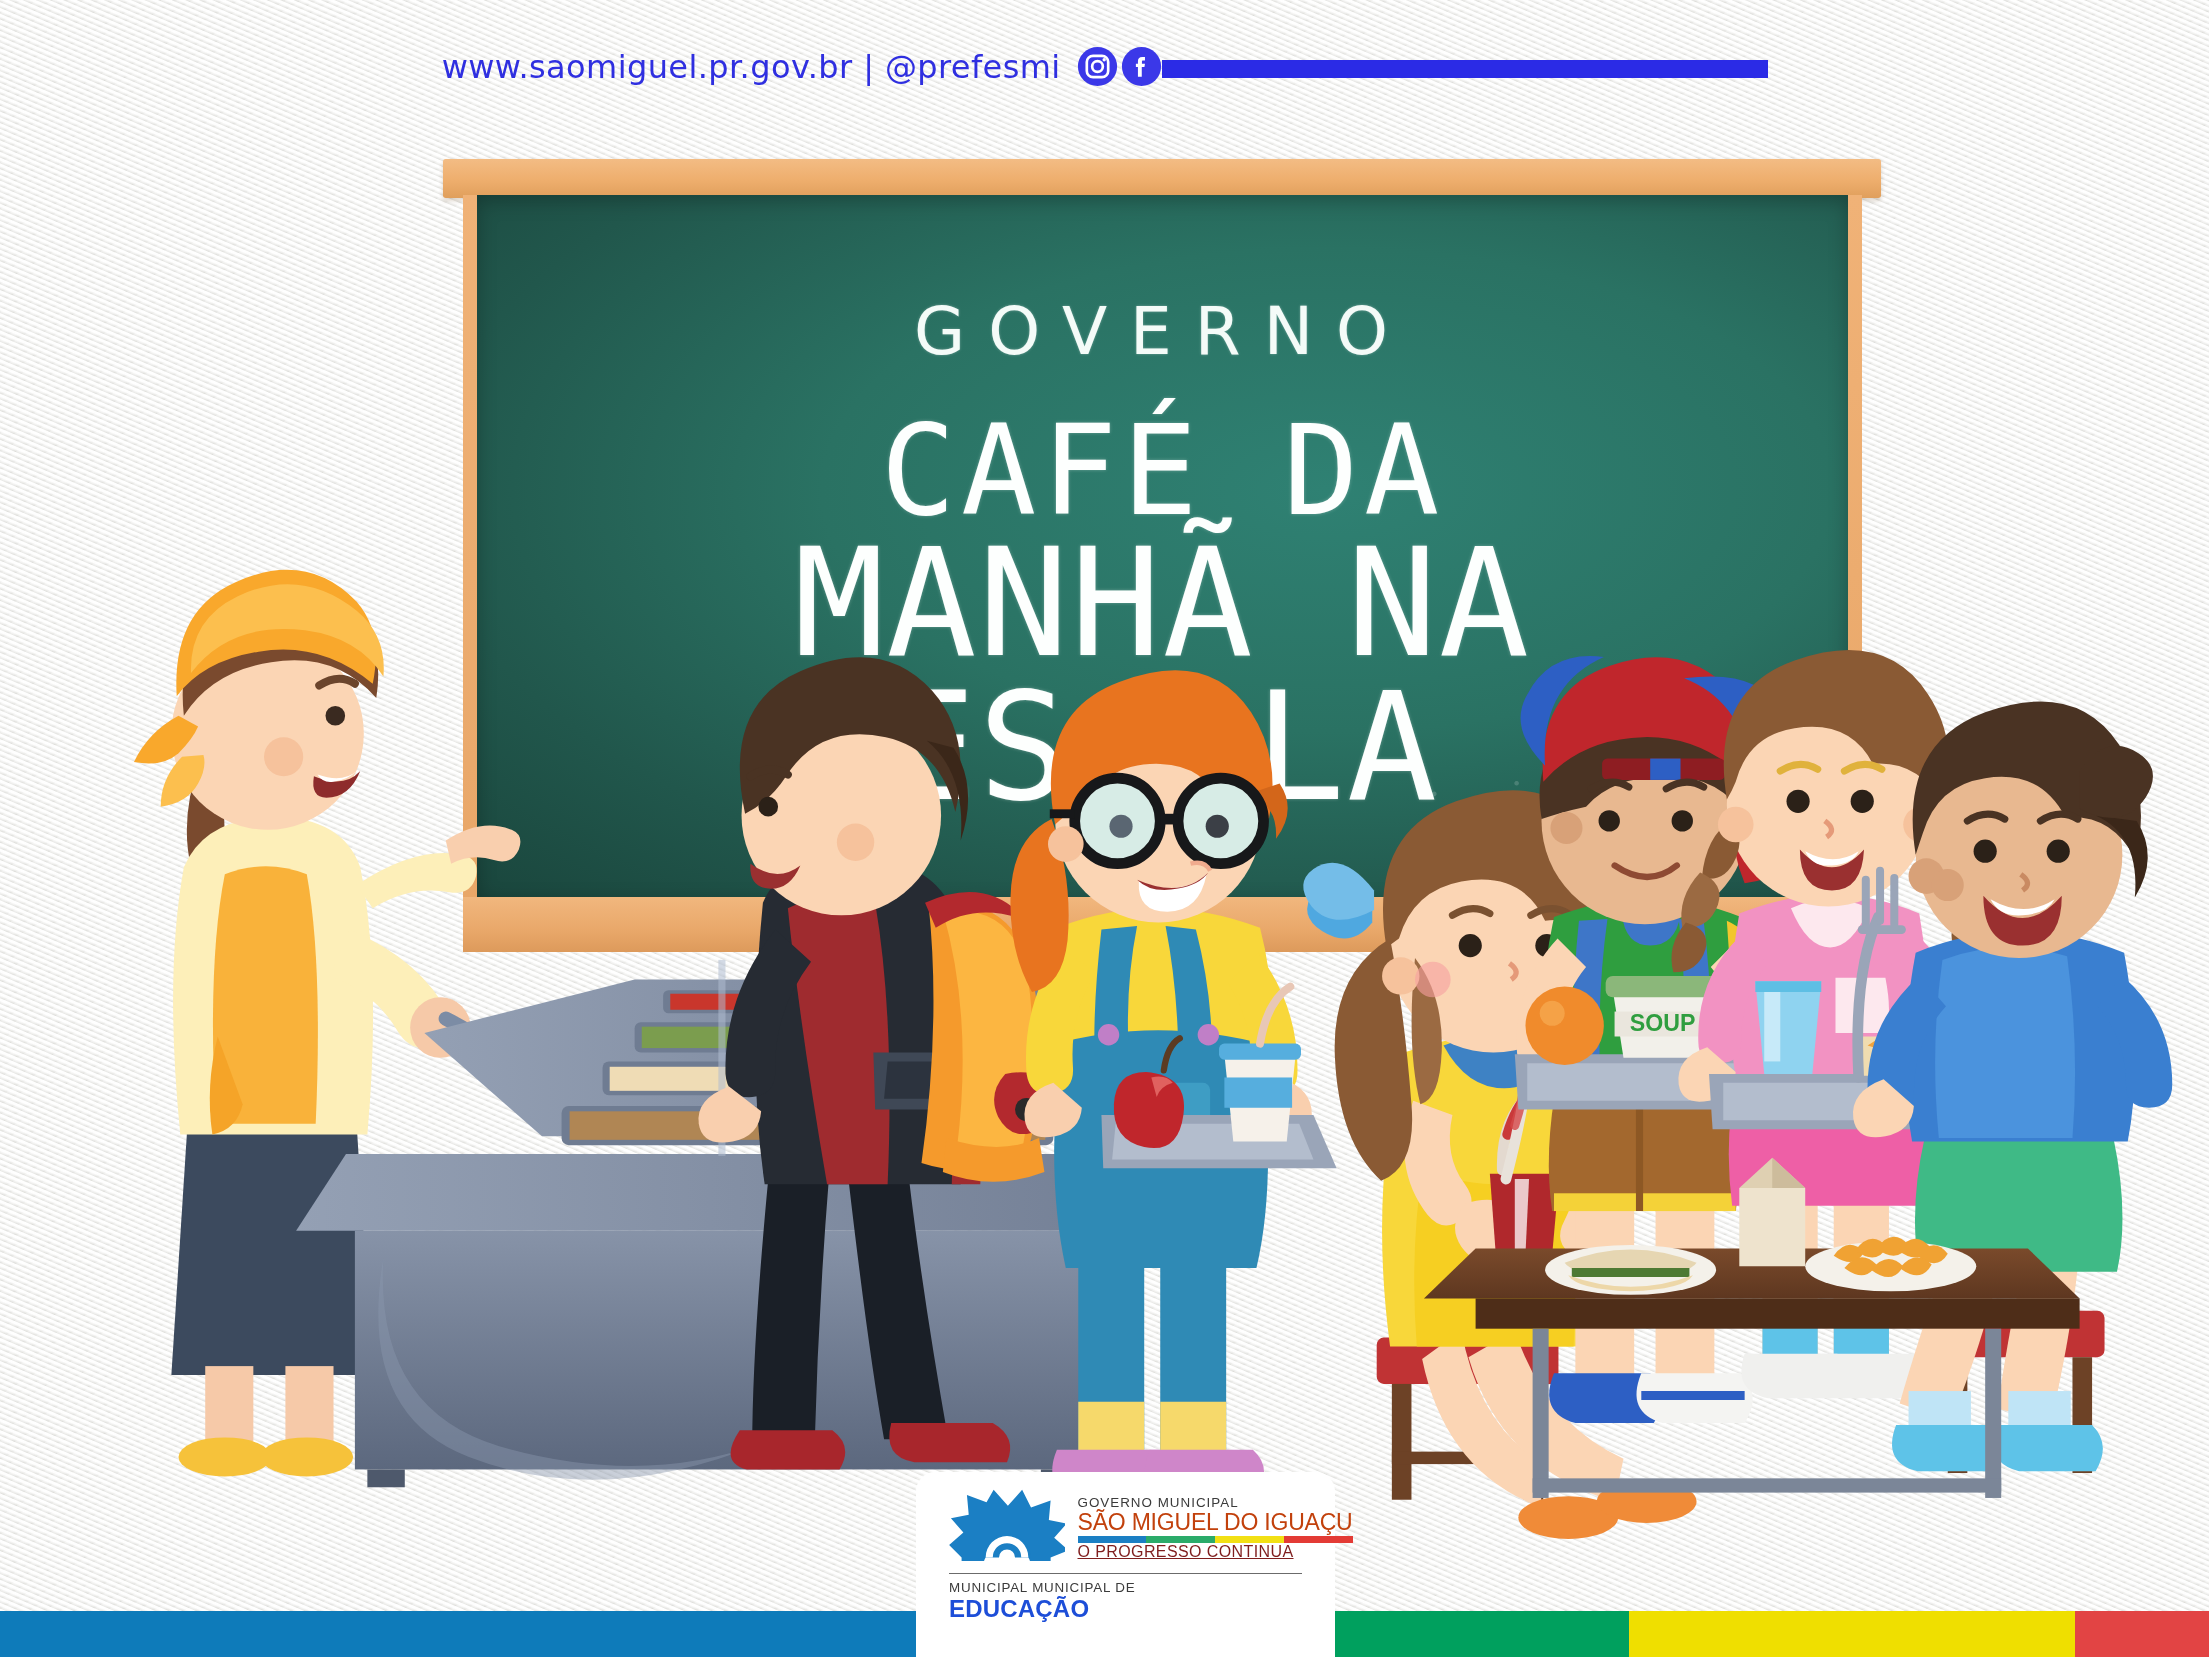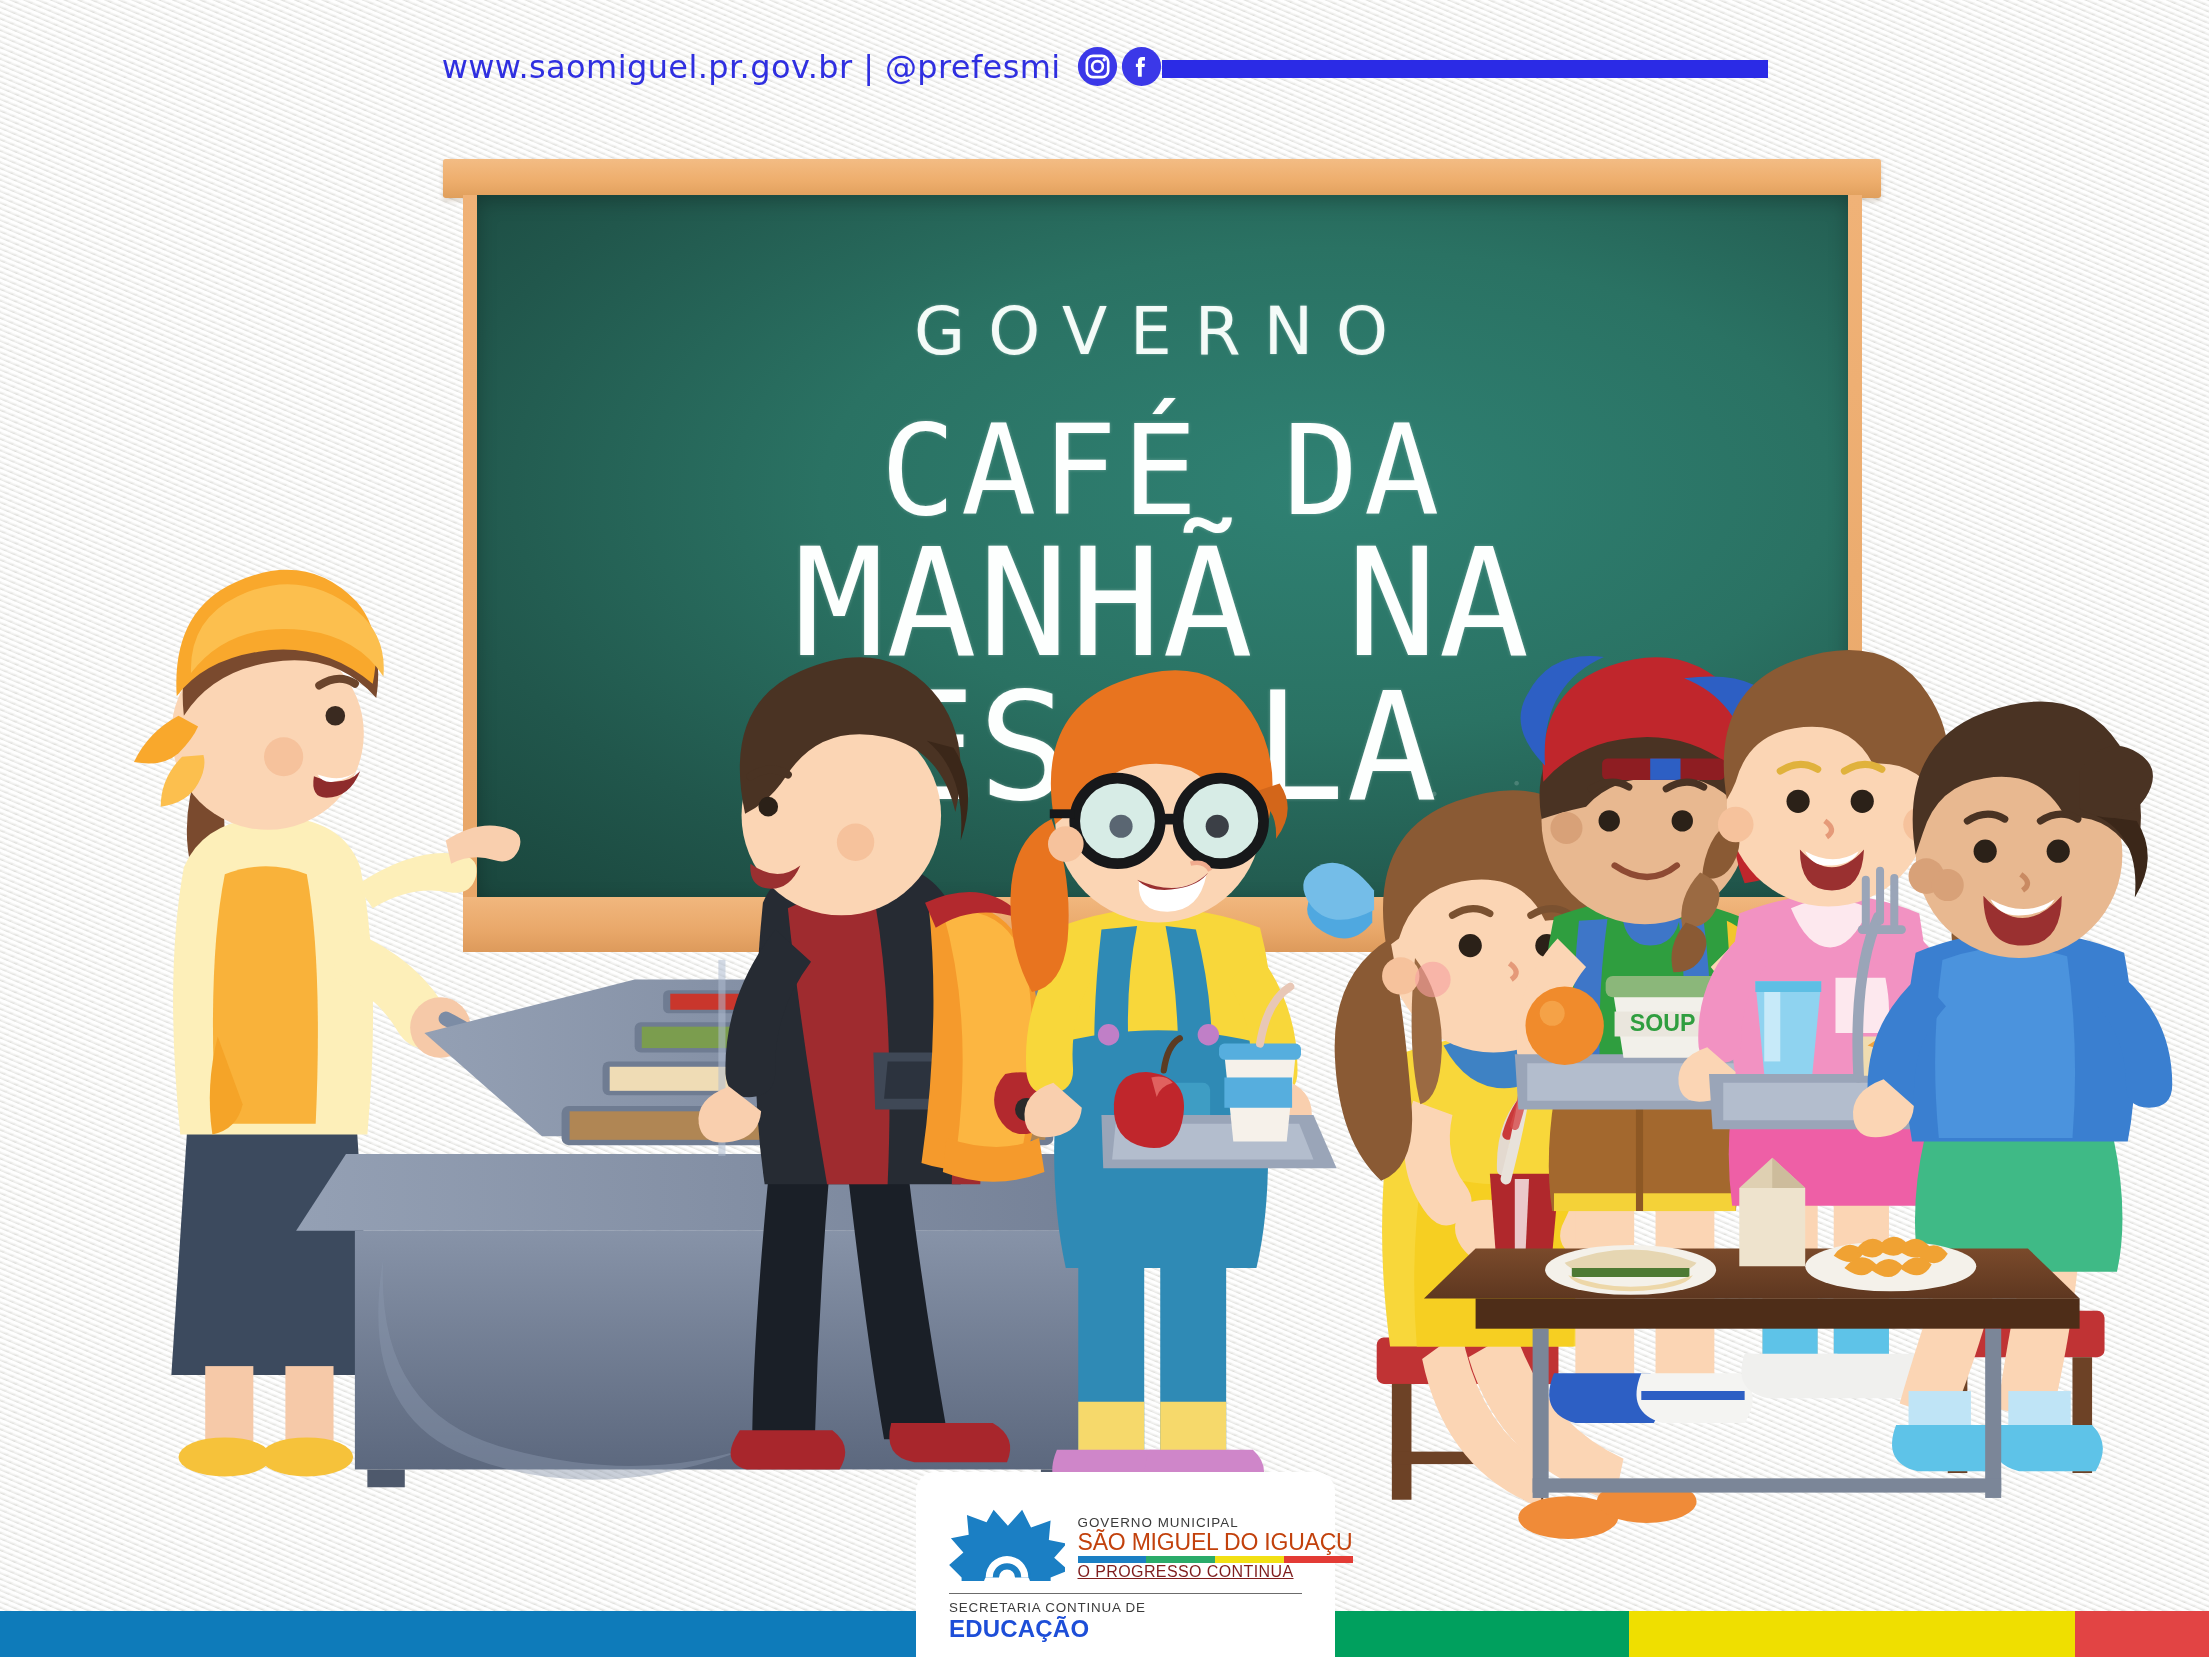--- a/index.html
+++ b/index.html
@@ -103,21 +103,21 @@
   .fb.gap{background:transparent;}
   .fb.green{background:#00a05e;}
   .fb.yellow{background:#efdf00;}
   .fb.red{background:#e24444;}
 
   
   .logo-card{
     position:absolute;left:916px;bottom:0;width:419px;height:185px;
     background:#ffffff;border-radius:19.6px 19.6px 0 0;
     display:flex;align-items:flex-start;justify-content:center;
-    padding-top:36px;box-sizing:border-box;
+    padding-top:16px;box-sizing:border-box;
   }
   .logo-inner{width:353px;}
   .logo-top{display:flex;align-items:flex-end;gap:12.5px;}
   .gear{width:116px;height:73px;flex:none;}
   .logo-txt{flex:1;}
   .gov{font-size:13.4px;letter-spacing:1px;color:#3b3b3b;font-family:"Liberation Sans",sans-serif;line-height:1.1;}
   .city{font-size:23px;font-weight:normal;letter-spacing:-0.2px;color:#c2410c;font-family:"Liberation Sans",sans-serif;line-height:1.05;white-space:nowrap;}
   .colorbar{display:flex;height:6.2px;margin:1.8px 0 0.9px;}
   .colorbar i{flex:1;display:block;}
   .cb-b{background:#1b7fc4;} .cb-g{background:#2bab6a;} .cb-y{background:#f2e014;} .cb-r{background:#e33b35;}
@@ -624,19 +624,19 @@
             <i class="cb-r"></i>
           </div>
           <div class="motto">O PROGRESSO CONTINUA</div>
         </span>
       </div>
       <div style="height:5.3px"></div>
       <div style="display:flex">
           <span style="width:116px;display:block"></span>
         </div>
       <div class="sep"></div>
-      <div class="sec1">SECRETARIA CONTINUA DE</div>
+      <div class="sec1">MUNICIPAL MUNICIPAL DE</div>
       <div class="sec2">EDUCAÇÃO</div>
     </div>
   </div>
 
 </div>
 
 
 </body></html>

